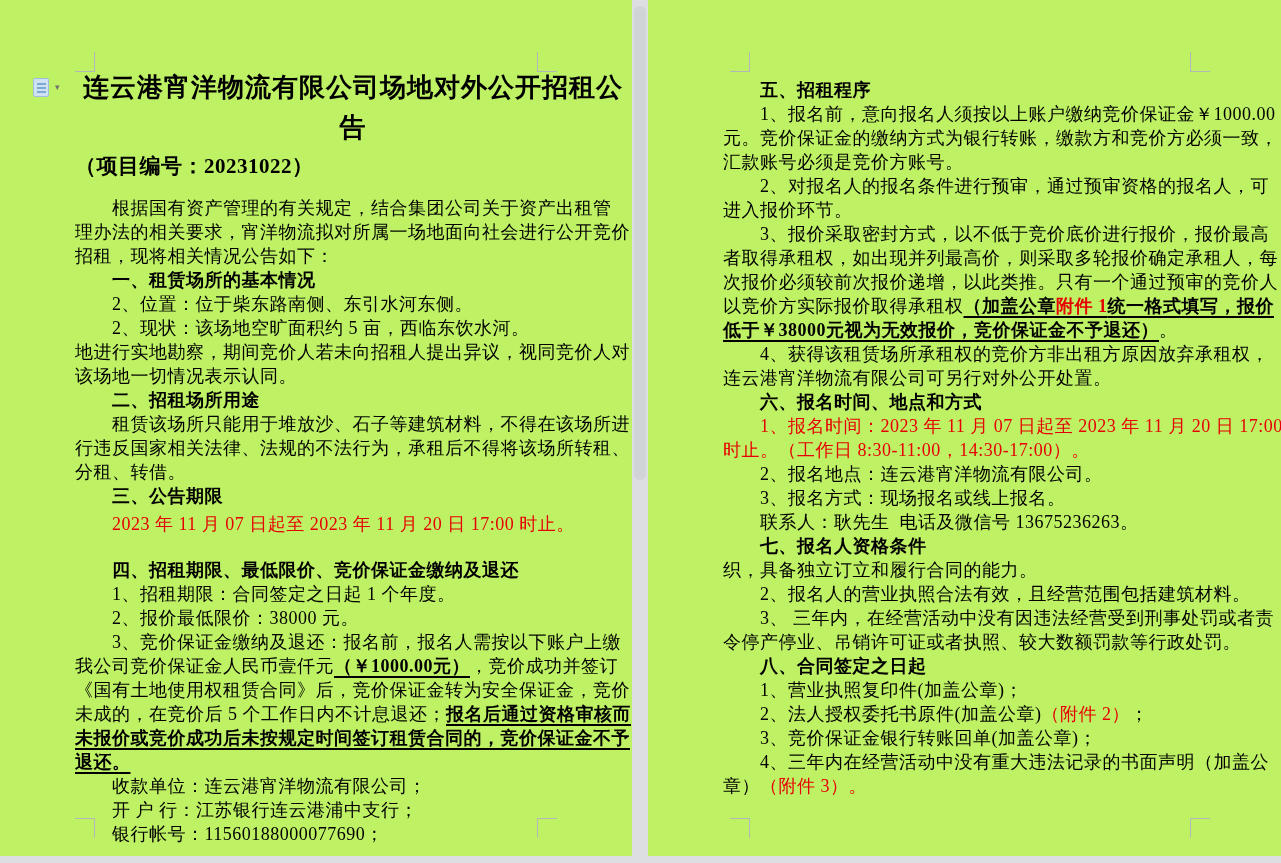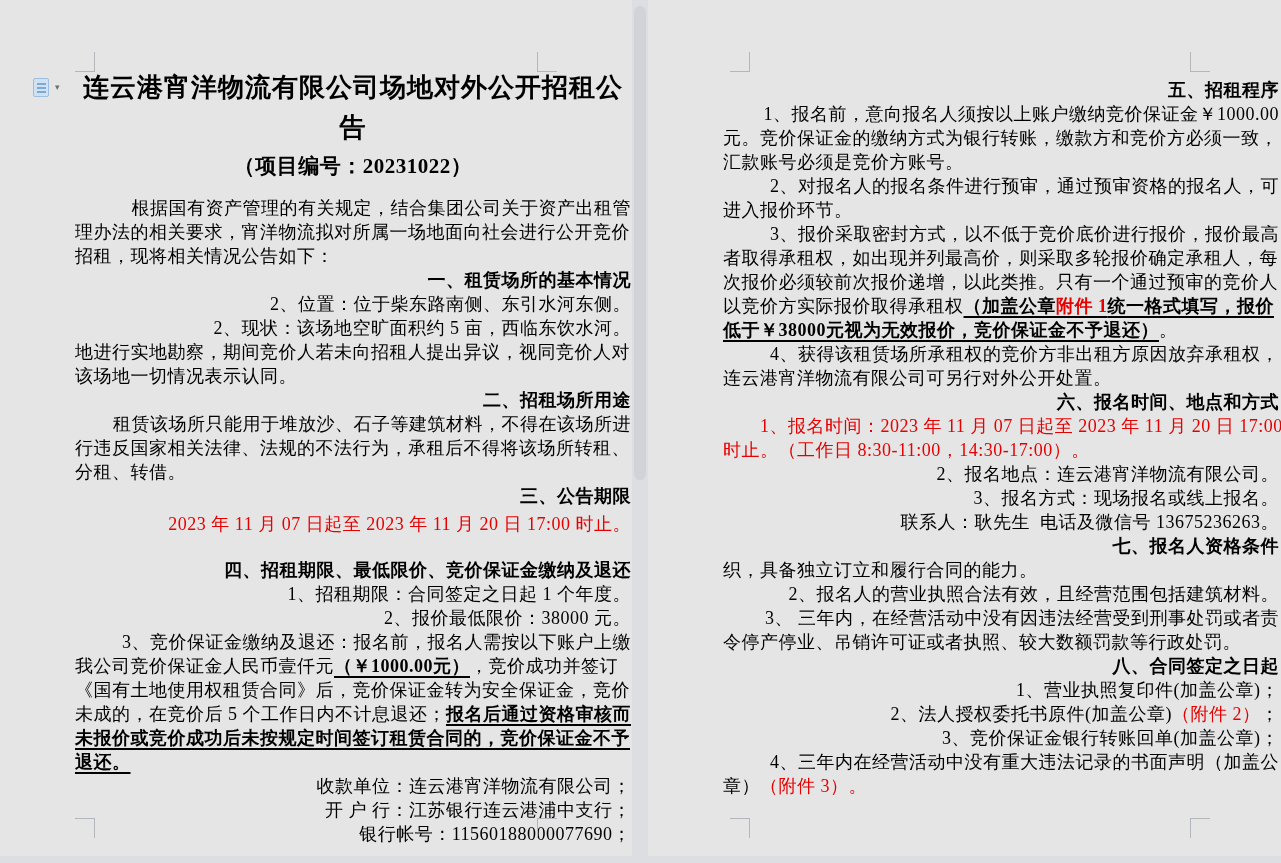--- a/index.html
+++ b/index.html
@@ -1,37 +1,37 @@
 <!DOCTYPE html>
 <html><head>
 <meta charset="utf-8">
 <style>
   * { margin:0; padding:0; box-sizing:border-box; }
   html,body { width:1281px; height:863px; overflow:hidden; background:#ffffff;
     font-family:"Liberation Serif","DejaVu Serif",serif; }
   #stage { position:relative; width:1281px; height:863px; background:#ffffff; }
 
-  .page { position:absolute; top:0; height:856px; width:632px; background:#e5e5e5; overflow:hidden; }
+  .page { position:absolute; top:0; height:856px; width:632px; background:#bef264; overflow:hidden; }
   #page1 { left:0; }
   #page2 { left:648px; width:633px; }
 
   
   #v-scrollbar { position:absolute; left:632px; top:0; width:16px; height:856px; background:#dcdee1; }
   #v-scrollbar .thumb { position:absolute; left:2px; top:6px; width:12px; height:474px;
      background:#d0d3d7; border-radius:6px; }
   #h-scrollbar { position:absolute; left:0; top:856px; width:1281px; height:7px; background:#dcdee1; }
 
   
   .page-text { position:absolute; left:75px; top:0; width:556px; }
   #page1 .page-text { padding-top:68px; }
   #page2 .page-text { padding-top:78px; }
   .ln { font-size:18px; line-height:24px; letter-spacing:0.5px; white-space:pre; color:#000; }
-  .ln.ind { padding-left:37px;text-align:right; }
+  .ln.ind { padding-left:37px; }
   .ln.t1 { font-size:26px; line-height:40px; font-weight:bold; text-align:center; letter-spacing:1px; white-space:normal; }
-  .ln.t2 { font-size:21px; line-height:36px; font-weight:bold; text-align:center; white-space:normal; }
+  .ln.t2 { font-size:21px; line-height:36px; font-weight:bold; white-space:normal; }
 
   .seg-n {}
   .seg-b { font-weight:bold; }
   .seg-r { color:#e60000; }
   .seg-bu { font-weight:bold; text-decoration:underline; text-decoration-color:#000;
             text-decoration-thickness:2px; text-underline-offset:4px; }
   .seg-bur { font-weight:bold; color:#e60000; text-decoration:underline; text-decoration-color:#000;
             text-decoration-thickness:2px; text-underline-offset:4px; }
 
   

